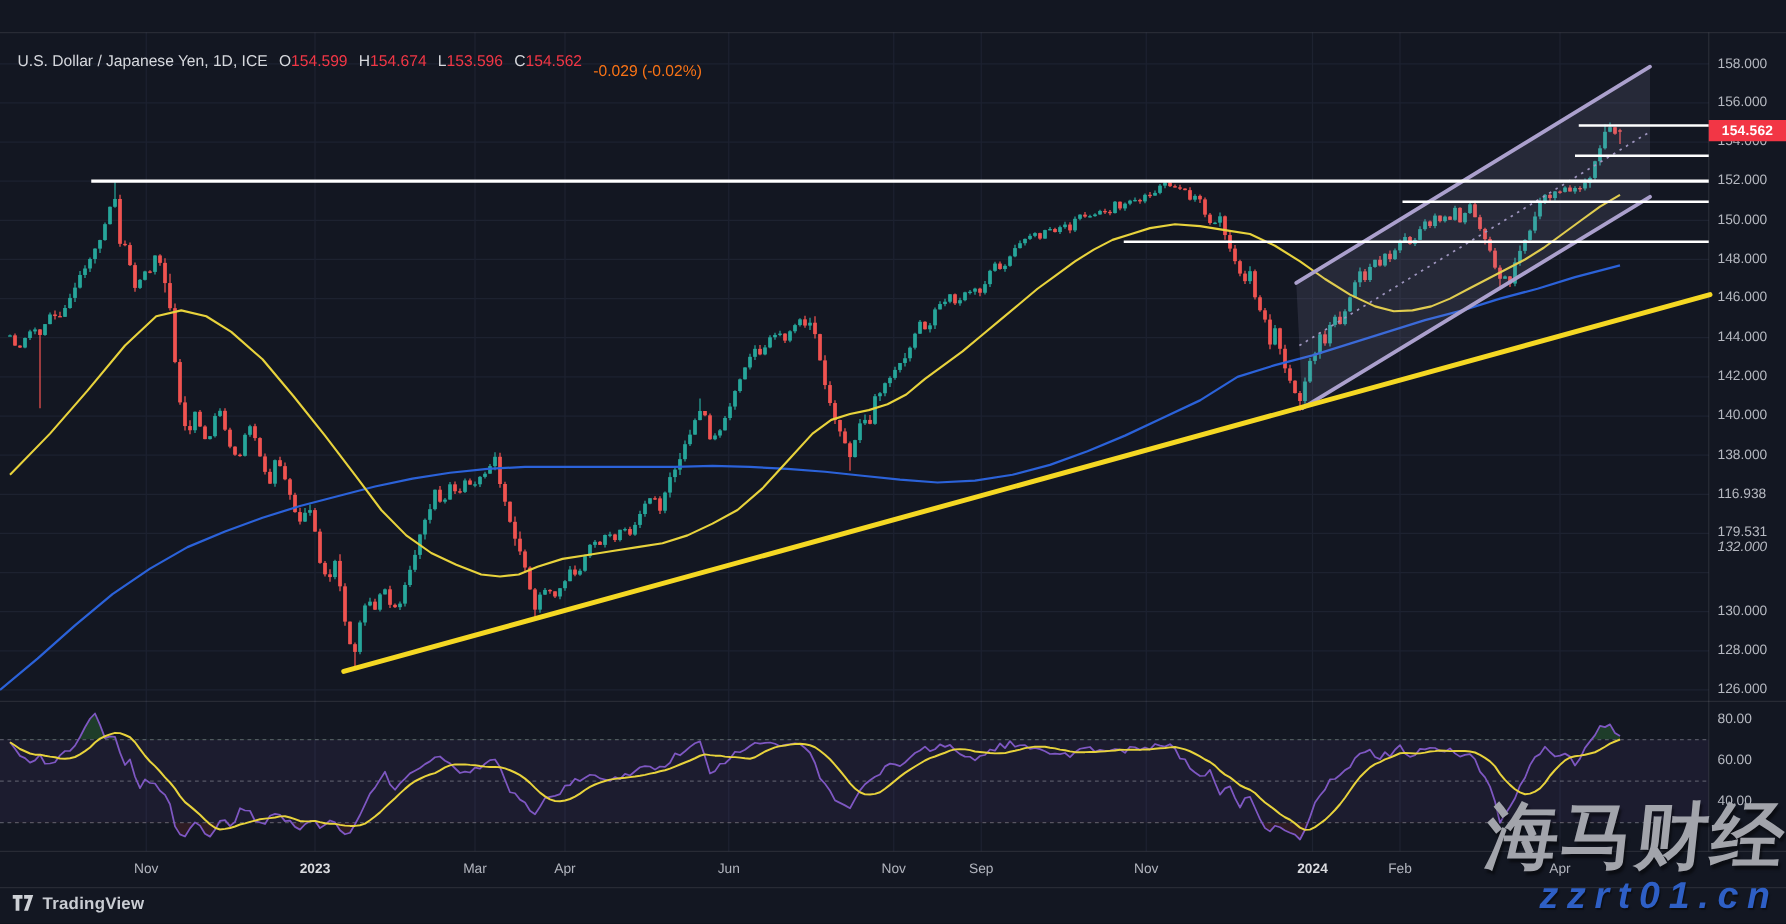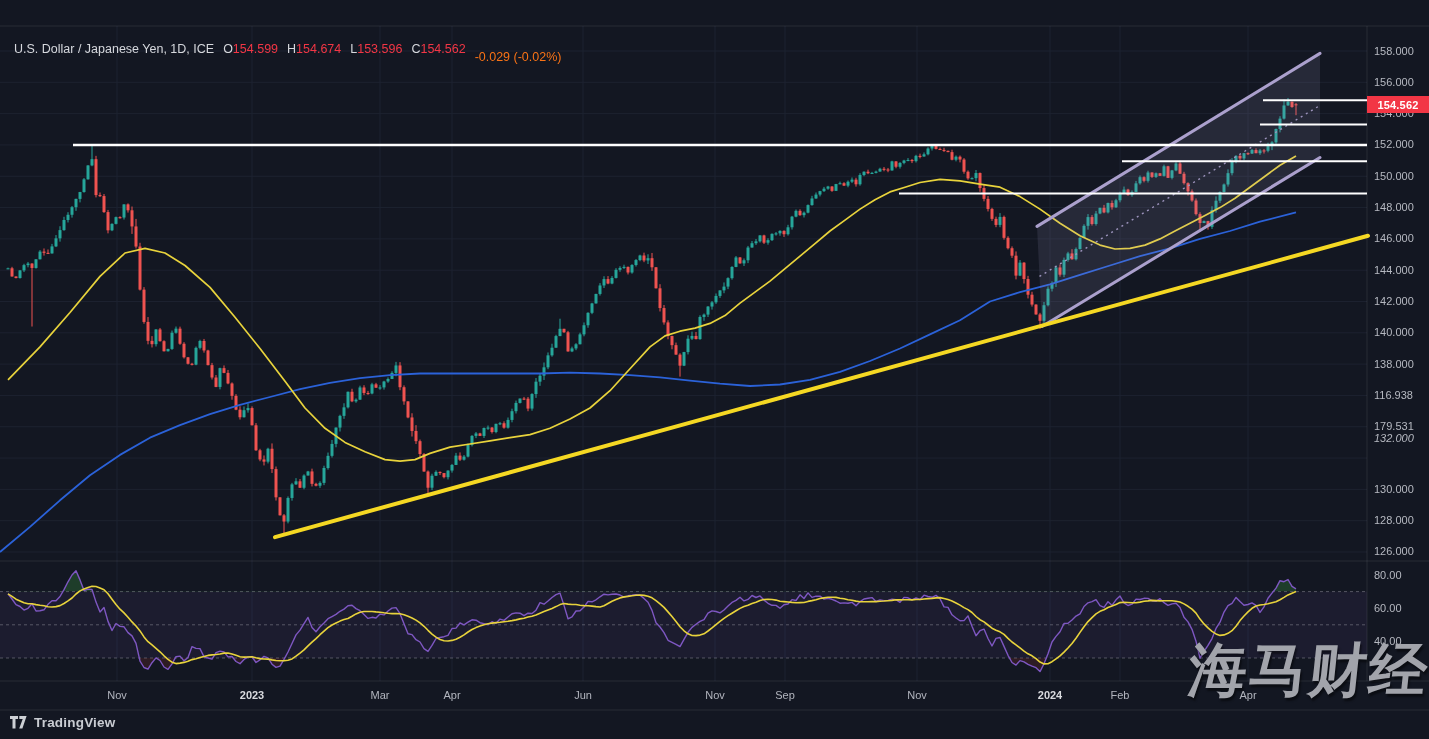--- a/index.html
+++ b/index.html
@@ -812,14 +812,15 @@
 
   <div class="footer">
     <svg width="17" height="13" viewBox="0 0 17 13">
       <path d="M0 0 H8 V3 H5.5 V12.5 H2.5 V3 H0 Z" fill="#cdd0d5"></path>
       <path d="M9.3 0 H16.6 L12.4 12.5 H9.2 L12.7 3 H9.3 Z" fill="#cdd0d5"></path>
     </svg>
     <span class="brand">TradingView</span>
   </div>
 
   <div class="wm1">海马财经</div>
+  <div class="wm2">zzrt01.cn</div>
 
 </div>
 
 </body></html>

